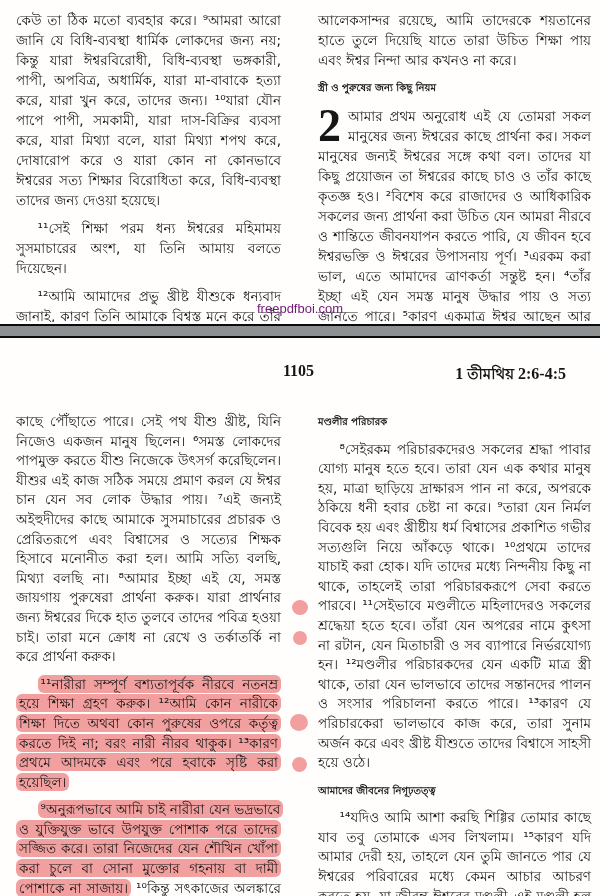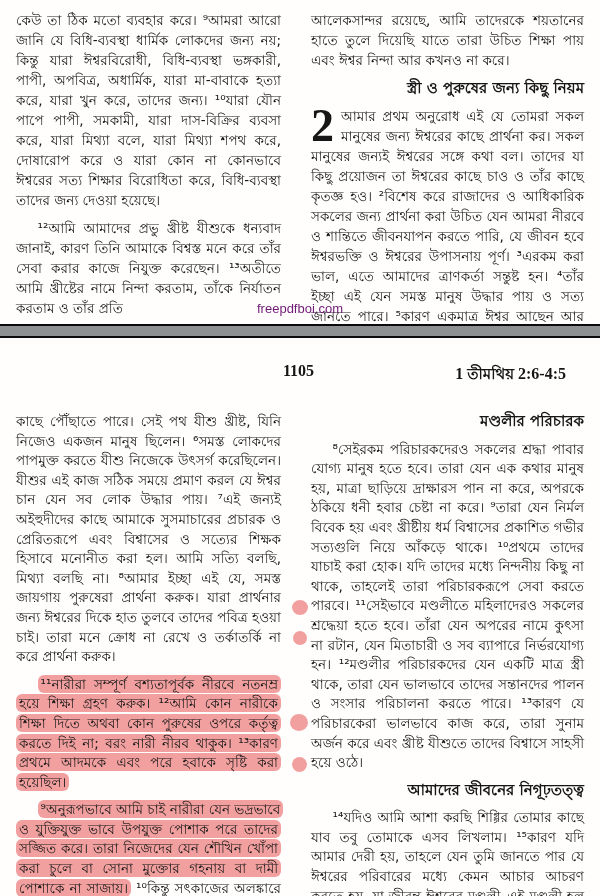--- a/index.html
+++ b/index.html
@@ -6,24 +6,24 @@
   .screen{position:relative;width:600px;height:896px;background:#ffffff;overflow:hidden;
           font-family:"DejaVu Sans",sans-serif;color:#161616;}
   .page{position:absolute;left:0;width:600px;overflow:hidden;background:#fffefd;}
   .page-top{top:0;height:322px;}
   .page-bottom{top:340px;height:556px;}
   .col{position:absolute;text-align:justify;font-size:13.5px;line-height:20px;
        letter-spacing:0;}
   .page-top .col{top:2px;height:300px;}
   .page-bottom .col{top:64px;height:492px;line-height:19.6px;}
   .col.left{left:8px;width:281px;}
-  .col.right{left:303px;width:289px;}
+  .col.right{left:310px;width:289px;}
   .col p{margin:8px;}
   .indent{text-indent:1.6em;}
-  .shead{font-weight:bold;text-align:right;text-indent:0;margin:7px 0 4px 0;font-size:15px;}
+  .shead{font-weight:bold;text-align:left;text-indent:0;margin:7px 0 4px 0;font-size:10px;}
   .dropcap{float:left;font-family:"Liberation Serif",serif;font-weight:bold;
            font-size:46px;line-height:36px;margin:2px 7px 0 0;}
   .hl{background:#f2a09f;border-radius:6px;padding:1px 3px;
       -webkit-box-decoration-break:clone;box-decoration-break:clone;}
   .watermark{position:absolute;top:301px;left:0;width:600px;text-align:center;
              font-family:"Liberation Sans",sans-serif;font-size:13px;color:#701a75;}
   .separator{position:absolute;top:324px;left:0;width:600px;height:10px;background:#8e9192;
              border-top:2px solid #0b0b0b;border-bottom:2px solid #0b0b0b;}
   .p2-header{position:absolute;top:22px;left:16px;width:600px;height:22px;
              font-family:"Liberation Serif",serif;font-weight:bold;font-size:16px;}
@@ -37,20 +37,21 @@
   .b4{left:292px;top:757px;width:15px;height:15px;}
 </style>
 </head>
 <body>
 
 <div class="screen">
 
   <div class="page page-top">
     <div class="col left">
       <p>কেউ তা ঠিক মতো ব্যবহার করে। ⁹আমরা আরো জানি যে বিধি-ব্যবস্থা ধার্মিক লোকদের জন্য নয়; কিন্তু যারা ঈশ্বরবিরোধী, বিধি-ব্যবস্থা ভঙ্গকারী, পাপী, অপবিত্র, অধার্মিক, যারা মা-বাবাকে হত্যা করে, যারা খুন করে, তাদের জন্য। ¹⁰যারা যৌন পাপে পাপী, সমকামী, যারা দাস-বিক্রির ব্যবসা করে, যারা মিথ্যা বলে, যারা মিথ্যা শপথ করে, দোষারোপ করে ও যারা কোন না কোনভাবে ঈশ্বরের সত্য শিক্ষার বিরোধিতা করে, বিধি-ব্যবস্থা তাদের জন্য দেওয়া হয়েছে।</p>
+      <p class="indent">¹¹সেই শিক্ষা পরম ধন্য ঈশ্বরের মহিমাময় সুসমাচারের অংশ, যা তিনি আমায় বলতে দিয়েছেন।</p>
       <p class="indent">¹²আমি আমাদের প্রভু খ্রীষ্ট যীশুকে ধন্যবাদ জানাই, কারণ তিনি আমাকে বিশ্বস্ত মনে করে তাঁর সেবা করার কাজে নিযুক্ত করেছেন। ¹³অতীতে আমি খ্রীষ্টের নামে নিন্দা করতাম, তাঁকে নির্যাতন করতাম ও তাঁর প্রতি</p>
     </div>
     <div class="col right">
       <p>আলেকসান্দর রয়েছে, আমি তাদেরকে শয়তানের হাতে তুলে দিয়েছি যাতে তারা উচিত শিক্ষা পায় এবং ঈশ্বর নিন্দা আর কখনও না করে।</p>
       <p class="shead">স্ত্রী ও পুরুষের জন্য কিছু নিয়ম</p>
       <p><span class="dropcap">2</span><span>আমার প্রথম অনুরোধ এই যে তোমরা সকল মানুষের জন্য ঈশ্বরের কাছে প্রার্থনা কর। সকল মানুষের জন্যই ঈশ্বরের সঙ্গে কথা বল। তাদের যা কিছু প্রয়োজন তা ঈশ্বরের কাছে চাও ও তাঁর কাছে কৃতজ্ঞ হও। ²বিশেষ করে রাজাদের ও আধিকারিক সকলের জন্য প্রার্থনা করা উচিত যেন আমরা নীরবে ও শান্তিতে জীবনযাপন করতে পারি, যে জীবন হবে ঈশ্বরভক্তি ও ঈশ্বরের উপাসনায় পূর্ণ। ³এরকম করা ভাল, এতে আমাদের ত্রাণকর্তা সন্তুষ্ট হন। ⁴তাঁর ইচ্ছা এই যেন সমস্ত মানুষ উদ্ধার পায় ও সত্য জানতে পারে। ⁵কারণ একমাত্র ঈশ্বর আছেন আর ঈশ্বরের ও মানুষের মধ্যে কেবল একমাত্র পথ আছে, যার মাধ্যমে মানুষ ঈশ্বরের</span></p>
     </div>
   </div>
 
   <div class="watermark">freepdfboi.com</div>

